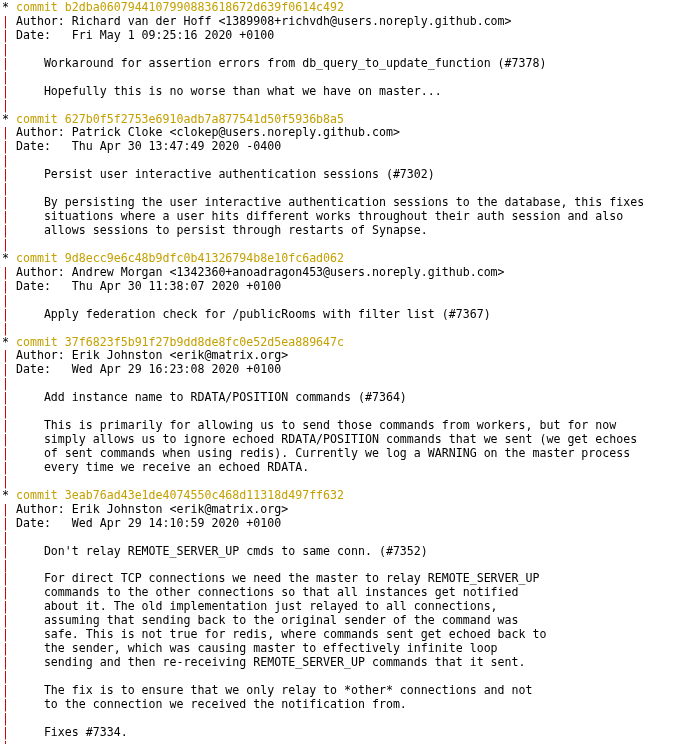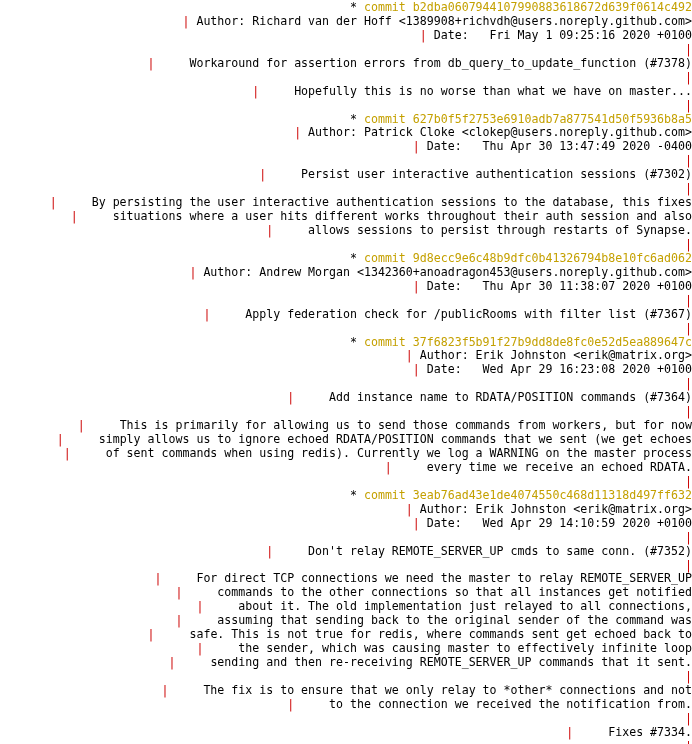--- a/index.html
+++ b/index.html
@@ -20,21 +20,21 @@
   }
   pre.git-log {
     margin: 0;
     padding: 1px 0 0 2px;
     font-family: "DejaVu Sans Mono", "Liberation Mono", monospace;
     font-size: 11.6px;
     line-height: 13.95px;
     color: var(--fg, #000000);
     white-space: pre;
   }
-  .line { height: 13.95px; text-align: right; }
+  .line { height: 13.95px; }
   .hash { color: var(--hash, #c4a000); }
   .pipe { color: var(--pipe, #cc0000); }
   .star { color: var(--star, #000000); }
 </style>
 </head>
 <body>
 
 <div class="terminal">
   <pre class="git-log" id="git-log"><div class="line"><span class="star">* </span><span class="hash">commit b2dba0607944107990883618672d639f0614c492</span></div><div class="line"><span class="pipe">| </span><span>Author: Richard van der Hoff &lt;1389908+richvdh@users.noreply.github.com&gt;</span></div><div class="line"><span class="pipe">| </span><span>Date:   Fri May 1 09:25:16 2020 +0100</span></div><div class="line"><span class="pipe">|</span></div><div class="line"><span class="pipe">|     </span><span>Workaround for assertion errors from db_query_to_update_function (#7378)</span></div><div class="line"><span class="pipe">|</span></div><div class="line"><span class="pipe">|     </span><span>Hopefully this is no worse than what we have on master...</span></div><div class="line"><span class="pipe">|</span></div><div class="line"><span class="star">* </span><span class="hash">commit 627b0f5f2753e6910adb7a877541d50f5936b8a5</span></div><div class="line"><span class="pipe">| </span><span>Author: Patrick Cloke &lt;clokep@users.noreply.github.com&gt;</span></div><div class="line"><span class="pipe">| </span><span>Date:   Thu Apr 30 13:47:49 2020 -0400</span></div><div class="line"><span class="pipe">|</span></div><div class="line"><span class="pipe">|     </span><span>Persist user interactive authentication sessions (#7302)</span></div><div class="line"><span class="pipe">|</span></div><div class="line"><span class="pipe">|     </span><span>By persisting the user interactive authentication sessions to the database, this fixes</span></div><div class="line"><span class="pipe">|     </span><span>situations where a user hits different works throughout their auth session and also</span></div><div class="line"><span class="pipe">|     </span><span>allows sessions to persist through restarts of Synapse.</span></div><div class="line"><span class="pipe">|</span></div><div class="line"><span class="star">* </span><span class="hash">commit 9d8ecc9e6c48b9dfc0b41326794b8e10fc6ad062</span></div><div class="line"><span class="pipe">| </span><span>Author: Andrew Morgan &lt;1342360+anoadragon453@users.noreply.github.com&gt;</span></div><div class="line"><span class="pipe">| </span><span>Date:   Thu Apr 30 11:38:07 2020 +0100</span></div><div class="line"><span class="pipe">|</span></div><div class="line"><span class="pipe">|     </span><span>Apply federation check for /publicRooms with filter list (#7367)</span></div><div class="line"><span class="pipe">|</span></div><div class="line"><span class="star">* </span><span class="hash">commit 37f6823f5b91f27b9dd8de8fc0e52d5ea889647c</span></div><div class="line"><span class="pipe">| </span><span>Author: Erik Johnston &lt;erik@matrix.org&gt;</span></div><div class="line"><span class="pipe">| </span><span>Date:   Wed Apr 29 16:23:08 2020 +0100</span></div><div class="line"><span class="pipe">|</span></div><div class="line"><span class="pipe">|     </span><span>Add instance name to RDATA/POSITION commands (#7364)</span></div><div class="line"><span class="pipe">|</span></div><div class="line"><span class="pipe">|     </span><span>This is primarily for allowing us to send those commands from workers, but for now</span></div><div class="line"><span class="pipe">|     </span><span>simply allows us to ignore echoed RDATA/POSITION commands that we sent (we get echoes</span></div><div class="line"><span class="pipe">|     </span><span>of sent commands when using redis). Currently we log a WARNING on the master process</span></div><div class="line"><span class="pipe">|     </span><span>every time we receive an echoed RDATA.</span></div><div class="line"><span class="pipe">|</span></div><div class="line"><span class="star">* </span><span class="hash">commit 3eab76ad43e1de4074550c468d11318d497ff632</span></div><div class="line"><span class="pipe">| </span><span>Author: Erik Johnston &lt;erik@matrix.org&gt;</span></div><div class="line"><span class="pipe">| </span><span>Date:   Wed Apr 29 14:10:59 2020 +0100</span></div><div class="line"><span class="pipe">|</span></div><div class="line"><span class="pipe">|     </span><span>Don't relay REMOTE_SERVER_UP cmds to same conn. (#7352)</span></div><div class="line"><span class="pipe">|</span></div><div class="line"><span class="pipe">|     </span><span>For direct TCP connections we need the master to relay REMOTE_SERVER_UP</span></div><div class="line"><span class="pipe">|     </span><span>commands to the other connections so that all instances get notified</span></div><div class="line"><span class="pipe">|     </span><span>about it. The old implementation just relayed to all connections,</span></div><div class="line"><span class="pipe">|     </span><span>assuming that sending back to the original sender of the command was</span></div><div class="line"><span class="pipe">|     </span><span>safe. This is not true for redis, where commands sent get echoed back to</span></div><div class="line"><span class="pipe">|     </span><span>the sender, which was causing master to effectively infinite loop</span></div><div class="line"><span class="pipe">|     </span><span>sending and then re-receiving REMOTE_SERVER_UP commands that it sent.</span></div><div class="line"><span class="pipe">|</span></div><div class="line"><span class="pipe">|     </span><span>The fix is to ensure that we only relay to *other* connections and not</span></div><div class="line"><span class="pipe">|     </span><span>to the connection we received the notification from.</span></div><div class="line"><span class="pipe">|</span></div><div class="line"><span class="pipe">|     </span><span>Fixes #7334.</span></div><div class="line"><span class="pipe">|</span></div></pre>
 </div>

